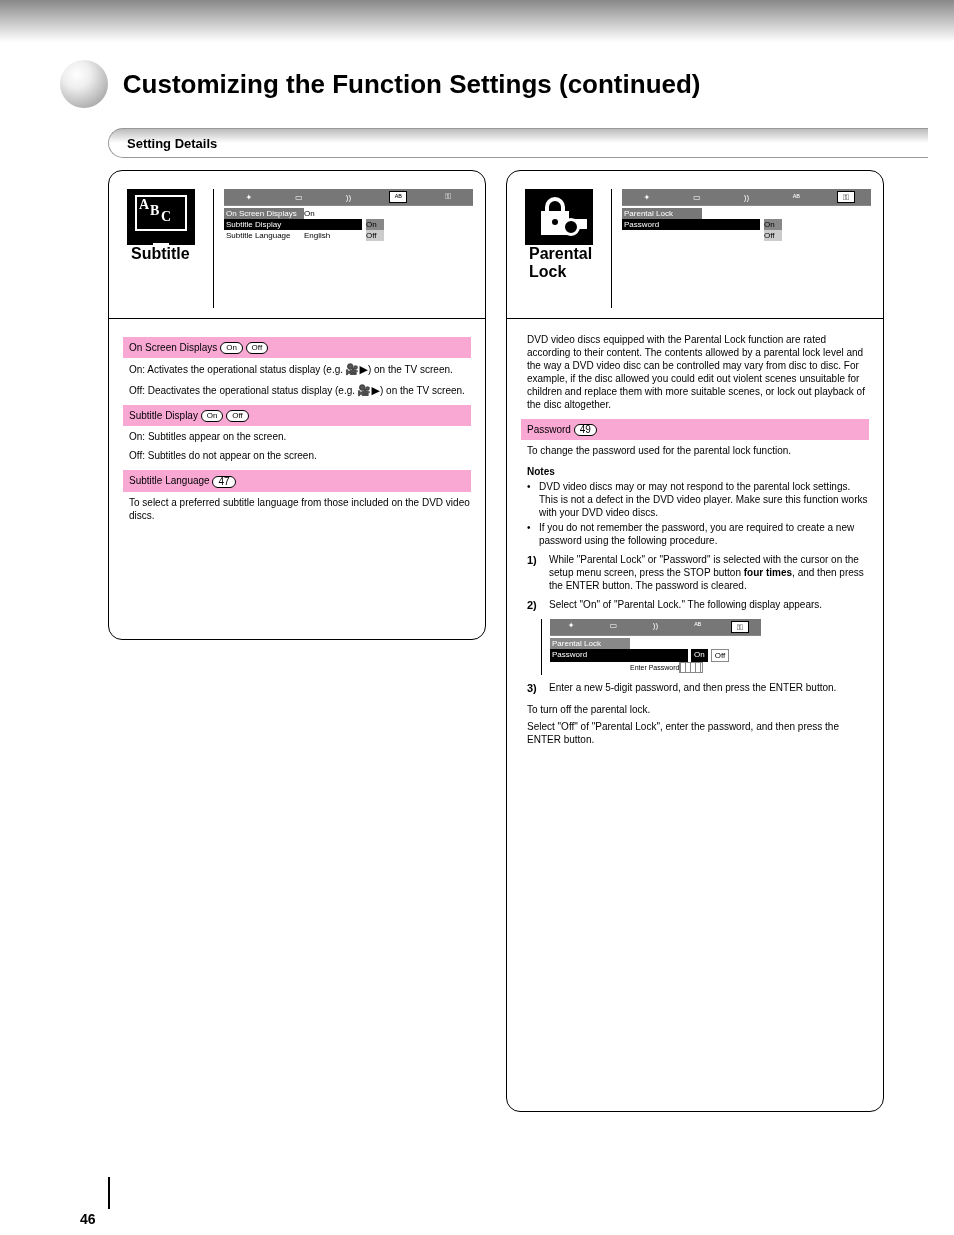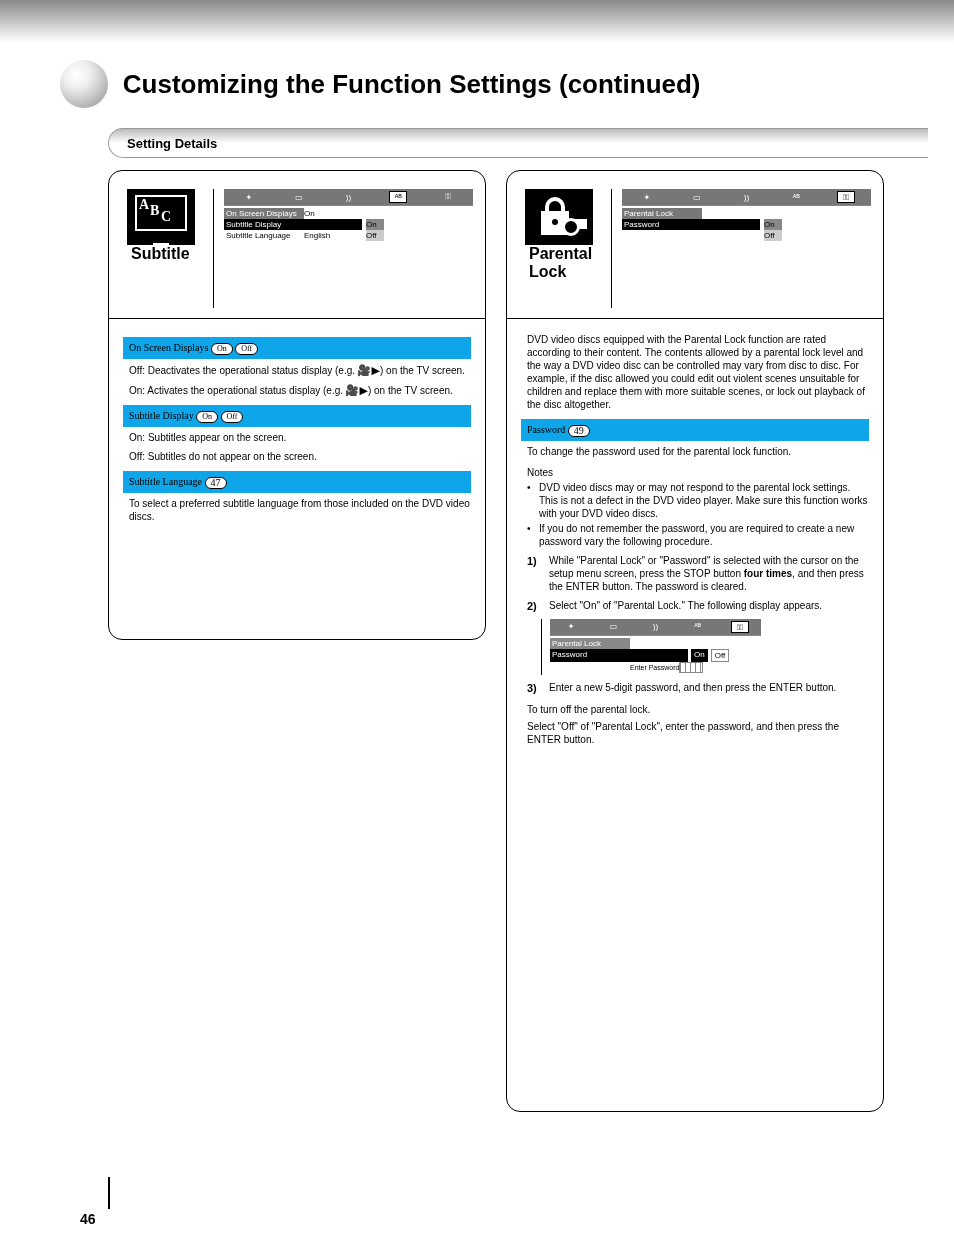--- a/index.html
+++ b/index.html
@@ -129,33 +129,32 @@
   .osd-row.sel .lab { background:#777; color:#fff; }
   .osd-row.hi .lab, .osd-row.hi .val { background:#000; color:#fff; }
   .osd-row .opt { background:#888; width:18px; margin-left:4px; }
   .osd-row .opt2 { background:#ccc; width:18px; margin-left:4px; }
   .panel-content {
     padding: 10px 14px 10px 14px;
     font-size: 10px;
     line-height: 1.3;
   }
   .sec-head {
-    background: #0ea5e9;
+    background: #f9a8d4;
     padding: 4px 6px;
     margin: 8px 0 4px 0;
     font-size: 10px;
-    font-family: Liberation Serif, serif;
   }
   .pill { display:inline-block; border:1px solid #000; border-radius:7px; height:12px; line-height:10px; padding:0 5px; font-size:8px; vertical-align:middle; background:#fff; }
   .pg { font-size:10px; }
   .director-icon { font-size: 11px; }
   .body-text { margin: 4px 0 6px 6px; }
   .bullet-item { display:flex; margin:2px 0 0 6px; }
   .bullet-item .dot { flex:0 0 12px; }
-  .notes-hd { font-weight:normal; margin:8px 0 2px 6px; }
+  .notes-hd { font-weight:bold; margin:8px 0 2px 6px; }
   .step { display:flex; margin: 6px 0 2px 6px; }
   .step .num { flex:0 0 22px; font-weight:bold; font-size:11px; }
   .step .txt { flex:1; }
   .to-lbl { font-weight:normal; margin:8px 0 2px 6px; }
   .osd2-wrap {
     margin: 6px 0 4px 20px;
     width: 220px;
   }
   .page-num {
     position: absolute;
@@ -231,24 +230,24 @@
       </div>
     </div>
 
     <div class="panel-content">
       <div class="sec-head">
         <span>On Screen Displays </span>
         <span class="pill">On</span>
         <span class="pill">Off</span>
       </div>
       <div class="body-text">
+        <span>On: Activates the operational status display (e.g. </span><span class="director-icon">🎥▶</span><span>) on the TV screen.</span>
+      </div>
+      <div class="body-text">
         <span>Off: Deactivates the operational status display (e.g. </span><span class="director-icon">🎥▶</span><span>) on the TV screen.</span>
-      </div>
-      <div class="body-text">
-        <span>On: Activates the operational status display (e.g. </span><span class="director-icon">🎥▶</span><span>) on the TV screen.</span>
       </div>
 
       <div class="sec-head">
         <span>Subtitle Display </span>
         <span class="pill">On</span>
         <span class="pill">Off</span>
       </div>
       <div class="body-text">On: Subtitles appear on the screen.</div>
       <div class="body-text">Off: Subtitles do not appear on the screen.</div>
 
@@ -308,21 +307,21 @@
       </div>
       <div class="body-text">To change the password used for the parental lock function.</div>
 
       <div class="notes-hd">Notes</div>
       <div class="bullet-item">
         <div class="dot">•</div>
         <div>DVD video discs may or may not respond to the parental lock settings. This is not a defect in the DVD video player. Make sure this function works with your DVD video discs.</div>
       </div>
       <div class="bullet-item">
         <div class="dot">•</div>
-        <div>If you do not remember the password, you are required to create a new password vary the following procedure.</div>
+        <div>If you do not remember the password, you are required to create a new password using the following procedure.</div>
       </div>
 
       <div class="step">
         <div class="num">1)</div>
         <div class="txt">
           <span>While "Parental Lock" or "Password" is selected with the cursor on the setup menu screen, press the STOP button </span><b>four times</b><span>, and then press the ENTER button. The password is cleared.</span>
         </div>
       </div>
       <div class="step">
         <div class="num">2)</div>

